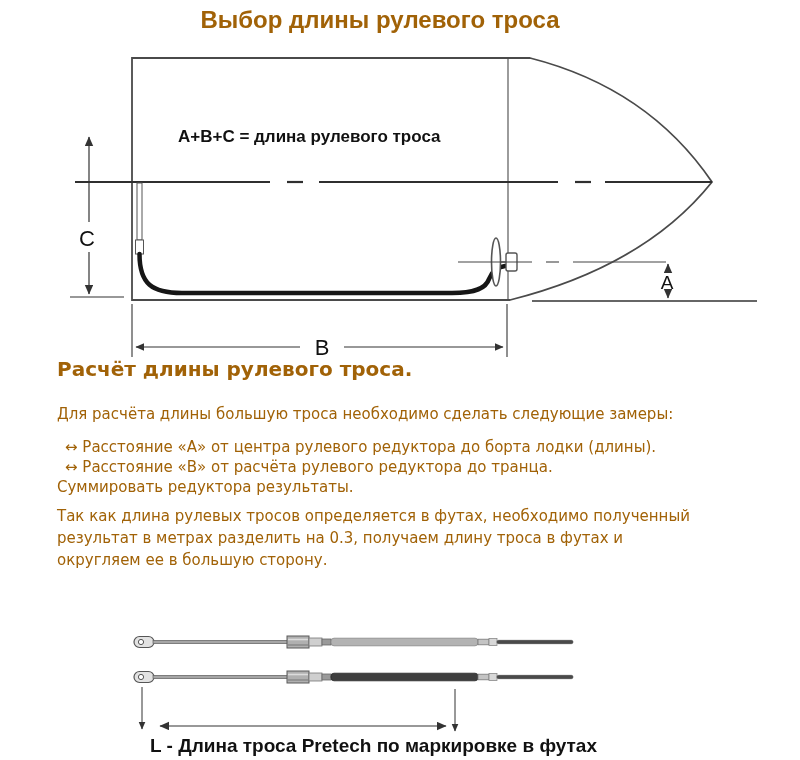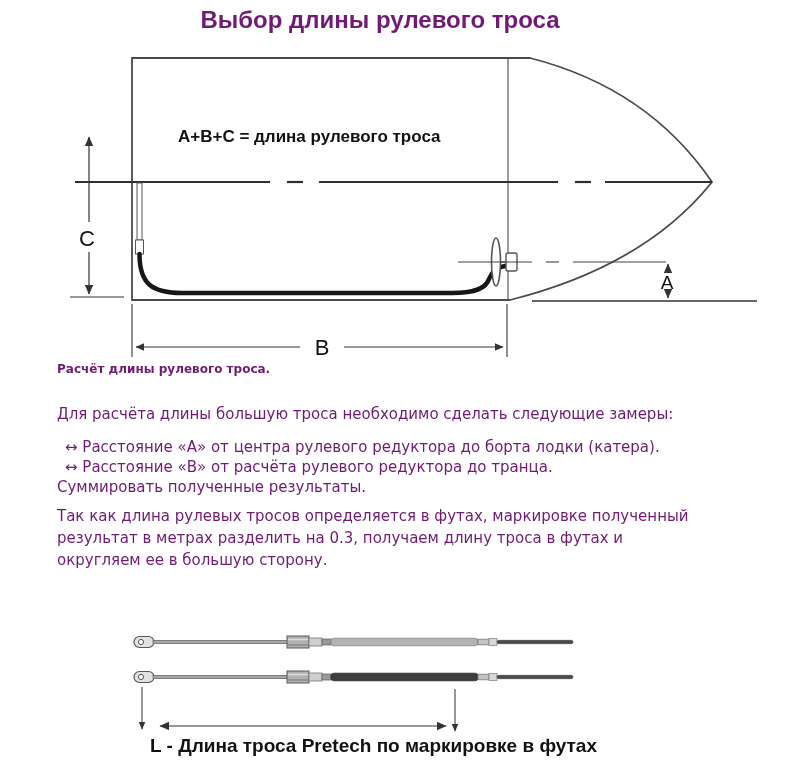--- a/index.html
+++ b/index.html
@@ -1,30 +1,30 @@
 <!DOCTYPE html>
 <html><head>
 <meta charset="utf-8">
 <style>
   html,body{margin:0;padding:0;background:#fff;}
   .page{
     position:relative;width:800px;height:760px;background:#ffffff;
-    font-family:"DejaVu Sans",sans-serif;color:#701a75;overflow:hidden;
+    font-family:"DejaVu Sans",sans-serif;color:#a16207;overflow:hidden;
   }
   .title{
     position:absolute;top:6px;left:0;width:760px;text-align:center;
     font-family:"Liberation Sans",sans-serif;font-weight:bold;font-size:24px;line-height:28px;
   }
   .boat-svg{position:absolute;left:0;top:0;}
   .cable-svg{position:absolute;left:0;top:615px;}
   .textblock{
     position:absolute;left:57px;top:358px;width:715px;
     font-size:15px;line-height:20px;
   }
-  .tb-heading{font-weight:bold;font-size:12px;line-height:22px;margin:0;}
+  .tb-heading{font-weight:bold;font-size:20px;line-height:22px;margin:0;}
   .tb-intro{margin:24px 0 0 0;}
   .bullets{margin:13px 0 0 0;}
   .bullet{white-space:pre-line;text-indent:8px;}
   .tb-sum{margin:0;}
   .tb-conv{margin:8px 0 0 0;line-height:22px;white-space:pre-line;}
   svg text{font-family:"Liberation Sans",sans-serif;fill:#111;}
 </style>
 </head>
 <body>
 
@@ -95,25 +95,25 @@
       <line x1="300" y1="347" x2="136" y2="347" marker-end="url(#mE)"></line>
       <line x1="344" y1="347" x2="503" y2="347" marker-end="url(#mE)"></line>
     </g>
     <text x="322" y="355" font-size="22" text-anchor="middle">B</text>
   </svg>
 
   <div class="textblock">
     <p class="tb-heading">Расчёт длины рулевого троса.</p>
     <p class="tb-intro">Для расчёта длины большую троса необходимо сделать следующие замеры:</p>
     <div class="bullets">
-      <div class="bullet">↔ Расстояние «А» от центра рулевого редуктора до борта лодки (катера).</div>
+      <div class="bullet">↔ Расстояние «А» от центра рулевого редуктора до борта лодки (длины).</div>
       <div class="bullet">↔ Расстояние «В» от расчёта рулевого редуктора до транца.</div>
     </div>
-    <p class="tb-sum">Суммировать полученные результаты.</p>
-    <p class="tb-conv">Так как длина рулевых тросов определяется в футах, маркировке полученный
+    <p class="tb-sum">Суммировать редуктора результаты.</p>
+    <p class="tb-conv">Так как длина рулевых тросов определяется в футах, необходимо полученный
 результат в метрах разделить на 0.3, получаем длину троса в футах и
 округляем ее в большую сторону.</p>
   </div>
 
   <svg class="cable-svg" width="800" height="145" viewBox="0 615 800 145" xmlns="http://www.w3.org/2000/svg">
     <defs>
       <marker id="mE2" markerWidth="9" markerHeight="8" refX="7.5" refY="3.5" orient="auto">
         <path d="M0,0L8,3.5L0,7z" fill="#333"></path>
       </marker>
       <marker id="mS2" markerWidth="9" markerHeight="8" refX="7.5" refY="3.5" orient="auto-start-reverse">

